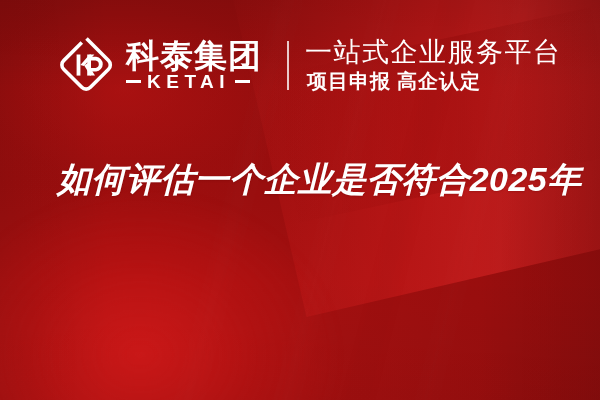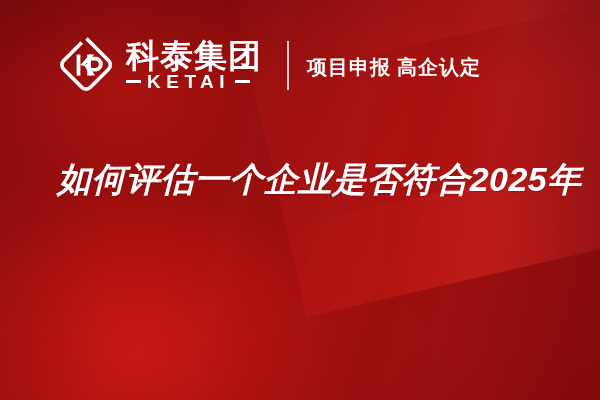--- a/index.html
+++ b/index.html
@@ -233,20 +233,21 @@
         <div class="logo-en-row">
           <span class="logo-rule"></span>
           <span class="logo-en">KETAI</span>
           <span class="logo-rule"></span>
         </div>
       </div>
 
       <span class="divider"></span>
 
       <div class="tagline">
+        <div class="tagline-main">一站式企业服务平台</div>
         <div class="tagline-sub">项目申报 高企认定</div>
       </div>
 
     </div>
   </div>
 
   <div class="title-block">
     <div class="title-line">如何评估一个企业是否符合2025年</div>
   </div>
 

